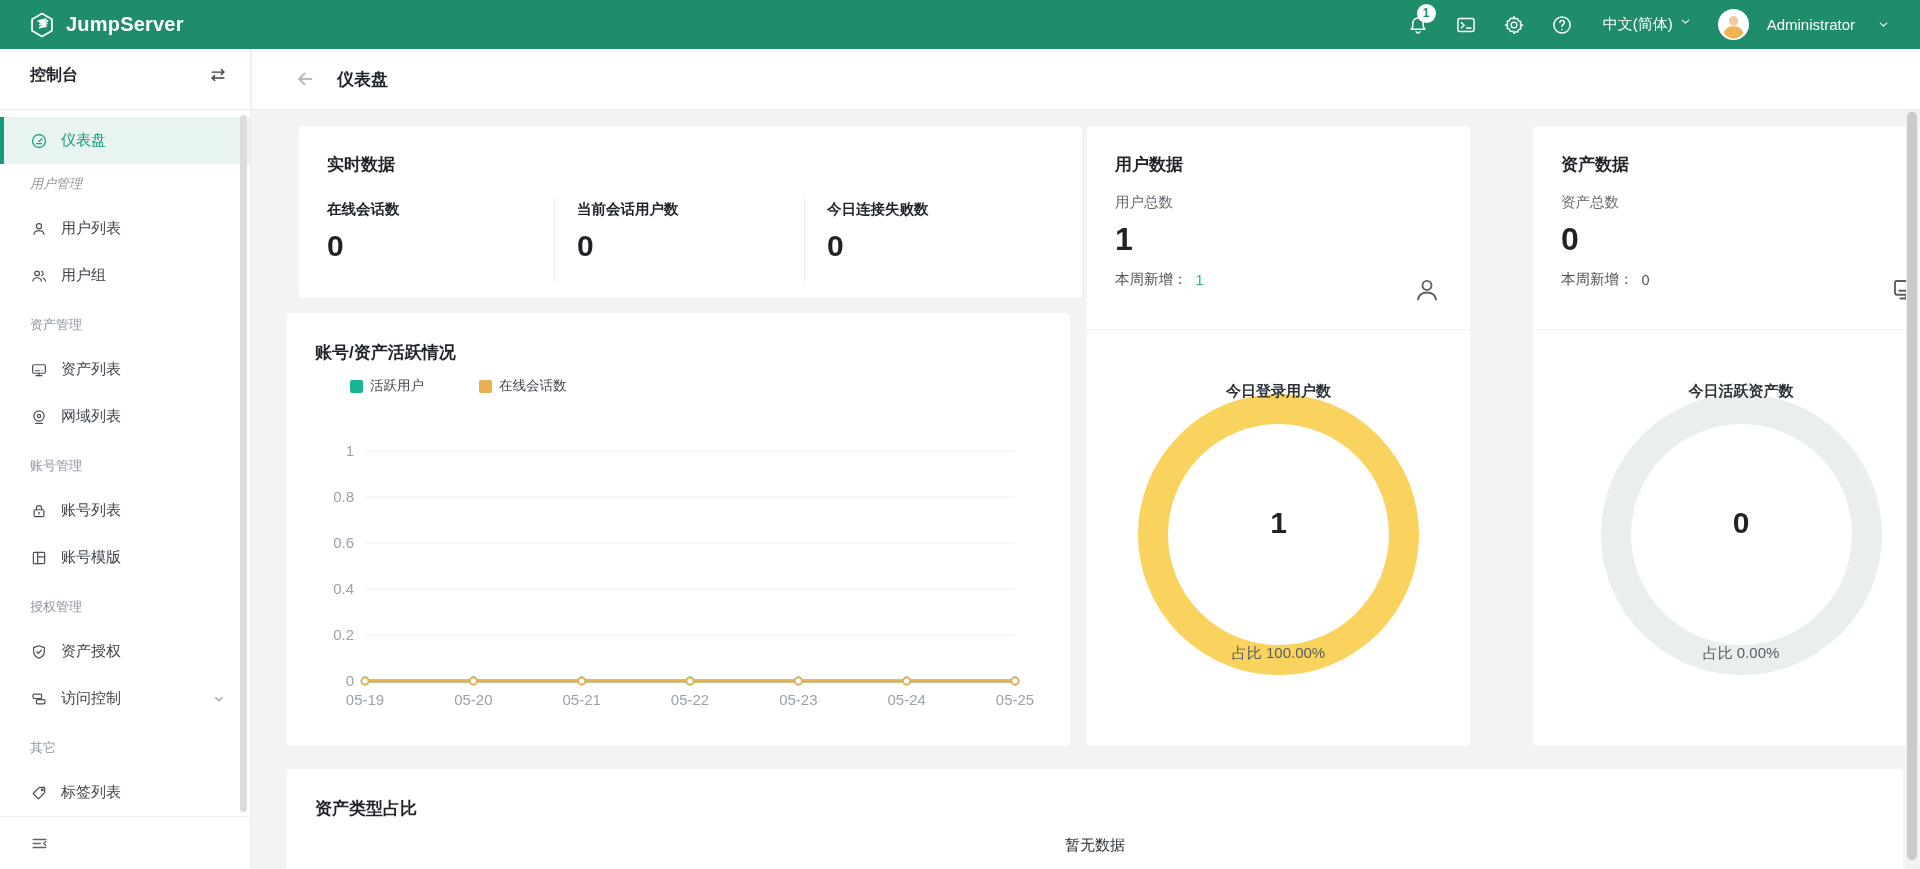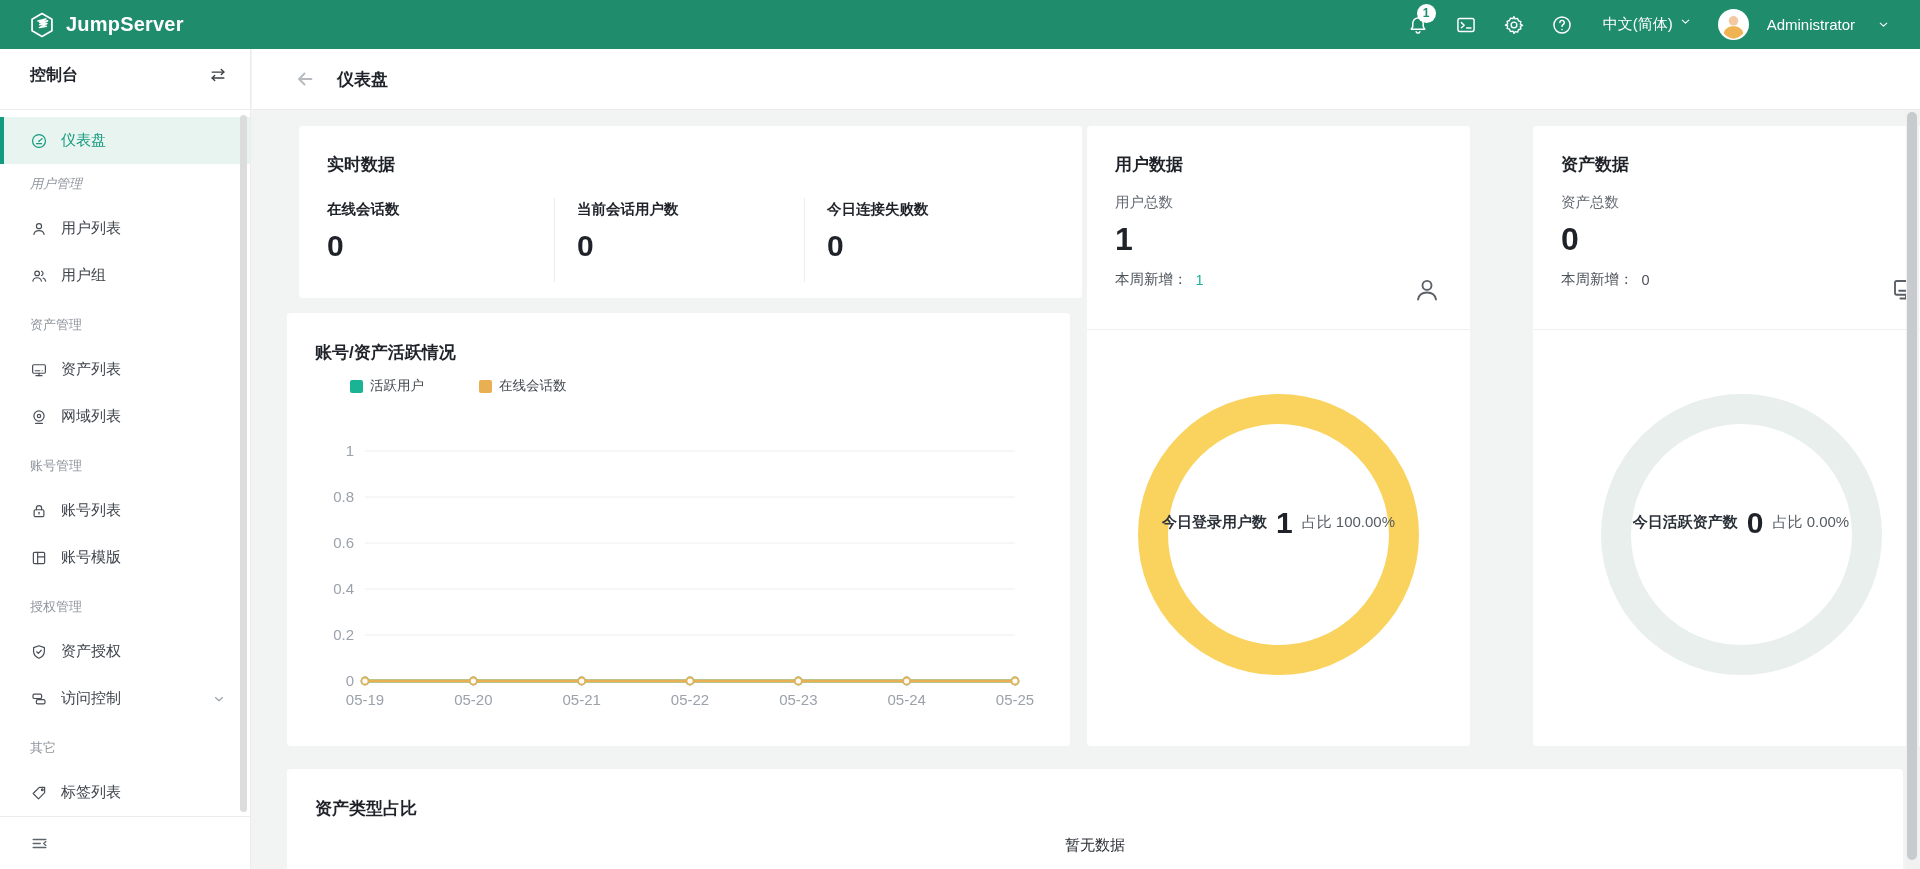--- a/index.html
+++ b/index.html
@@ -100,22 +100,22 @@
   .donut-top { position:relative; height:204px; padding:27px 28px 8px; border-bottom:1px solid #eef0f2; }
   .muted-label { font-size:14.5px; color:#646a73; margin-top:17px; }
   .big-value { font-size:32px; font-weight:700; margin-top:9px; }
   .weekly-row { display:flex; align-items:center; margin-top:12px; font-size:14.5px; color:#4d545c; }
   .weekly-value { margin-left:8px; }
   .weekly-value.accent { color:#16b39b; }
   .stat-corner-icon { position:absolute; right:28px; bottom:24px; width:30px; height:30px; color:#5a6066; }
   .donut-wrap { display:flex; justify-content:center; margin-top:64px; }
   .donut { width:281px; height:281px; border-radius:50%; border:30px solid #fad35f; position:relative; }
   .donut-center {
-    position:absolute; inset:-30px; display:flex; 
-    align-items:center; justify-content:center; transform:translateY(-12px); gap:9px;
+    position:absolute; inset:-30px; display:flex; flex-direction:column;
+    align-items:center; justify-content:space-between; transform:translateY(-12px); gap:9px;
   }
   .donut-label { font-size:15px; font-weight:700; color:#2b3138; }
   .donut-value { font-size:30px; font-weight:700; color:#1f2329; }
   .donut-percent { font-size:15px; color:#555c63; }
 
   
   #card-asset-types { left:36px; top:659px; width:1616px; height:140px; padding:28px 28px 0; }
   .empty-text { text-align:center; font-size:15px; color:#2a2f35; margin-top:16px; }
 
   

